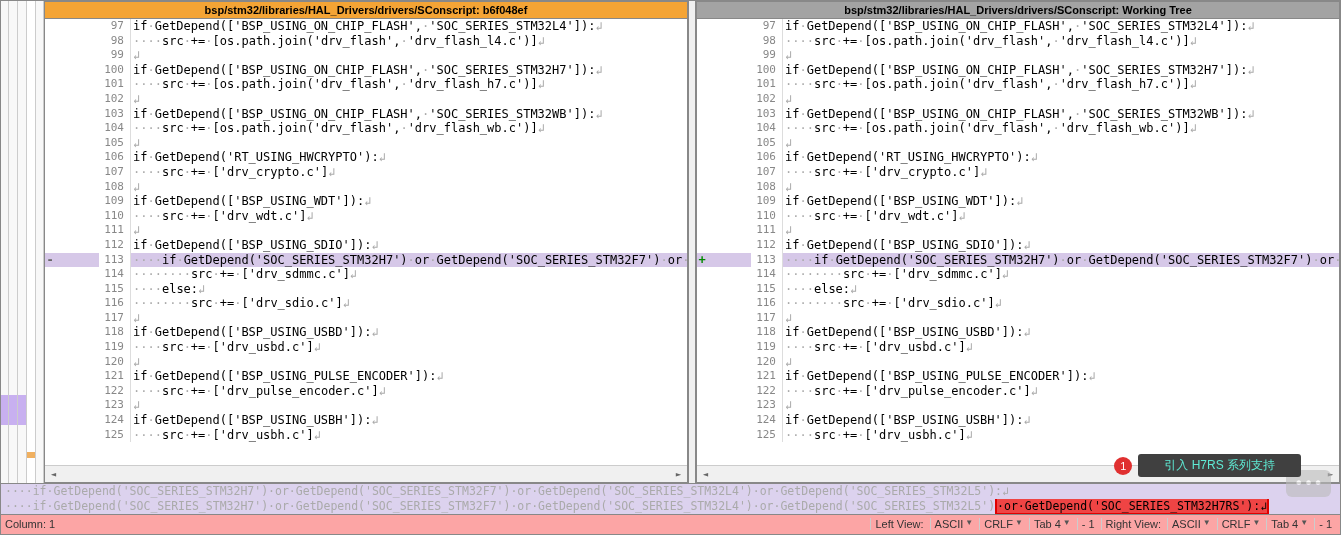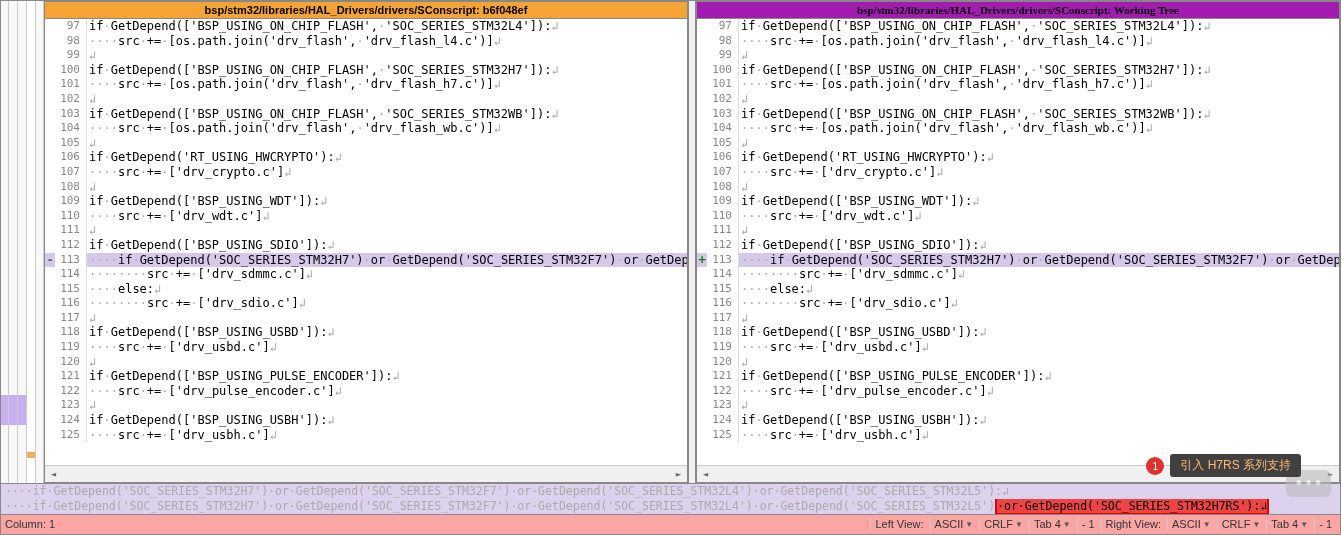--- a/index.html
+++ b/index.html
@@ -9,47 +9,47 @@
 .left-margin { width: 43px; background: #fff; display: flex; }
 .left-margin .col { width: 10px; border-right: 1px solid #ccc; background: #f8f8f8; }
 .left-margin .col.c1 { width: 8px; }
 .left-margin .col.c2 { width: 9px; }
 .left-margin .col.c3 { width: 9px; }
 .left-margin .col.c4 { width: 9px; background: #fff; }
 .left-margin .col.c5 { width: 8px; }
 .panel { flex: 1; display: flex; flex-direction: column; border: 1px solid #888; min-width: 0; justify-content: center; }
 .panel-header { height: 17px; line-height: 17px; text-align: center; font-family: Arial, sans-serif; font-size: 11px; font-weight: bold; border-bottom: 1px solid #888; }
 .panel-header.left { background: #f4a435; }
-.panel-header.right { background: #a21caf; font-family: Liberation Serif, serif; }
+.panel-header.right { background: #a3a3a3; }
 .code-area { flex: 1; overflow: auto; background: #fff; position: relative; }
 .code-line { display: flex; height: 14.6px; line-height: 14.6px; white-space: pre; position: relative; }
-.line-num { width: 32px; text-align: right; padding-right: 6px; color: #888; font-size: 11px; background: #fff; border-right: 1px solid #ddd; flex-shrink: 0; }
+.line-num { width: 32px; text-align: right; padding-right: 6px; color: #888; font-size: 11px; background: #fff; border-right: 1px solid #ddd; flex-shrink: 0; margin-left: 44px; }
 .code-text { flex: 1; padding-left: 2px; overflow: hidden; color: #000; }
 .code-text .dots { color: #aaa; }
 .code-text .ret { color: #aaa; }
 .highlight-line { background: #d6c8e8; }
 .highlight-light { background: #dcd2ee; }
 .diff-marker { width: 10px; text-align: center; color: #888; font-weight: bold; flex-shrink: 0; }
 .diff-marker.minus { color: #666; }
 .diff-marker.plus { color: #080; }
 .scrollbar-h { height: 17px; background: #f0f0f0; border-top: 1px solid #ccc; display: flex; align-items: center; }
 .scroll-arrow { width: 17px; height: 17px; display: flex; align-items: center; justify-content: center; color: #666; font-size: 9px; }
 .divider { width: 8px; background: #f0f0f0; border-left: 1px solid #888; border-right: 1px solid #888; }
 .divider-inner { width: 100%; height: 100%; position: relative; }
 .bottom-diff { border-top: 1px solid #888; background: #fff; }
 .bottom-row { display: flex; height: 15px; line-height: 15px; white-space: pre; font-size: 11.5px; }
 .bottom-row .code-text { padding-left: 4px; }
 .status-bar { height: 21px; background: #fca5a5; border-top: 1px solid #888; display: flex; align-items: center; font-family: Arial, sans-serif; font-size: 11px; padding: 0 4px; color: #333; }
 .status-left { flex: 0 0 auto; }
 .status-right { margin-left: auto; display: flex; align-items: center; gap: 2px; }
-.status-group { display: flex; align-items: center; border-left: 1px solid #ccc; padding: 0 4px; height: 100%; }
+.status-group { display: flex; align-items: flex-start; border-left: 1px solid #ccc; padding: 0 4px; height: 100%; }
 .dropdown-arrow { font-size: 8px; margin-left: 2px; color: #555; }
 .badge { position: absolute; right: 40px; bottom: 58px; display: flex; align-items: center; z-index: 10; }
 .badge-num { background: #e03030; color: #fff; width: 18px; height: 18px; border-radius: 9px; display: flex; align-items: center; justify-content: center; font-size: 11px; font-family: Arial; margin-right: 6px; }
-.badge-text { background: #404040; color: #fdba74; padding: 3px 10px; border-radius: 3px; font-family: Arial; font-size: 12px; }
+.badge-text { background: #404040; color: #5eead4; padding: 3px 26px; border-radius: 3px; font-family: Arial; font-size: 12px; }
 .watermark { position: absolute; right: 10px; bottom: 38px; background: #bbb; color: #fff; border-radius: 6px; padding: 4px 8px; font-size: 16px; opacity: 0.6; z-index: 5;}
 .margin-marks { position: relative; width: 100%; height: 100%; }
 .mark-seg { position: absolute; left: 0; right: 0; }
 .mark-purple { background: #c8b0f0; }
 .mark-orange { background: #f0b060; }
 </style>
 </head>
 <body>
 
 <div class="container">

